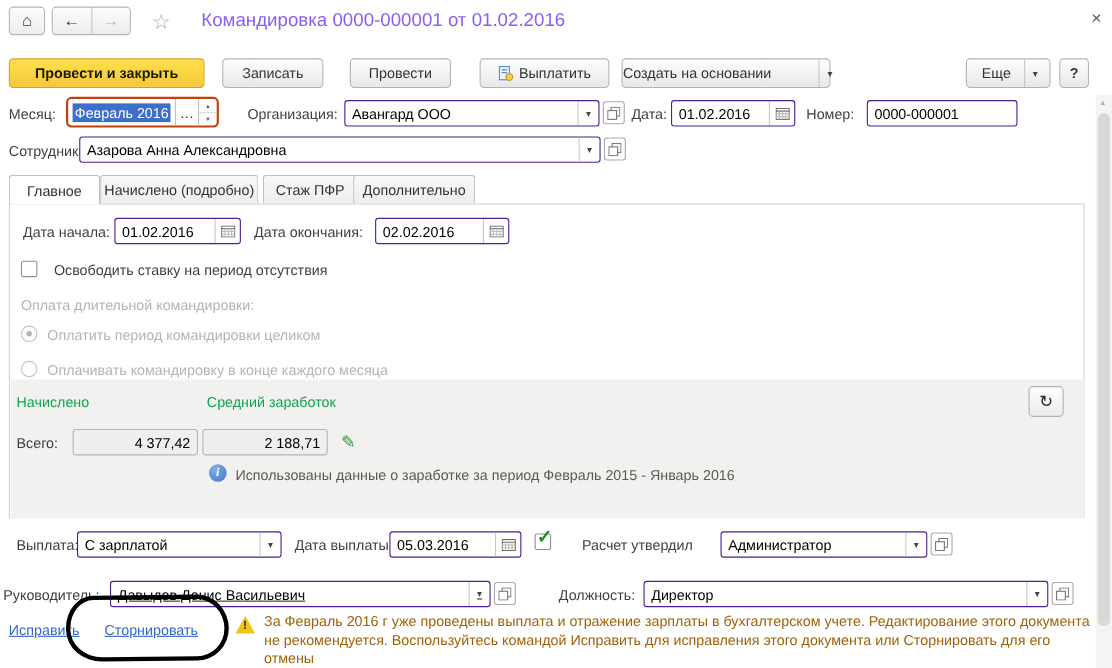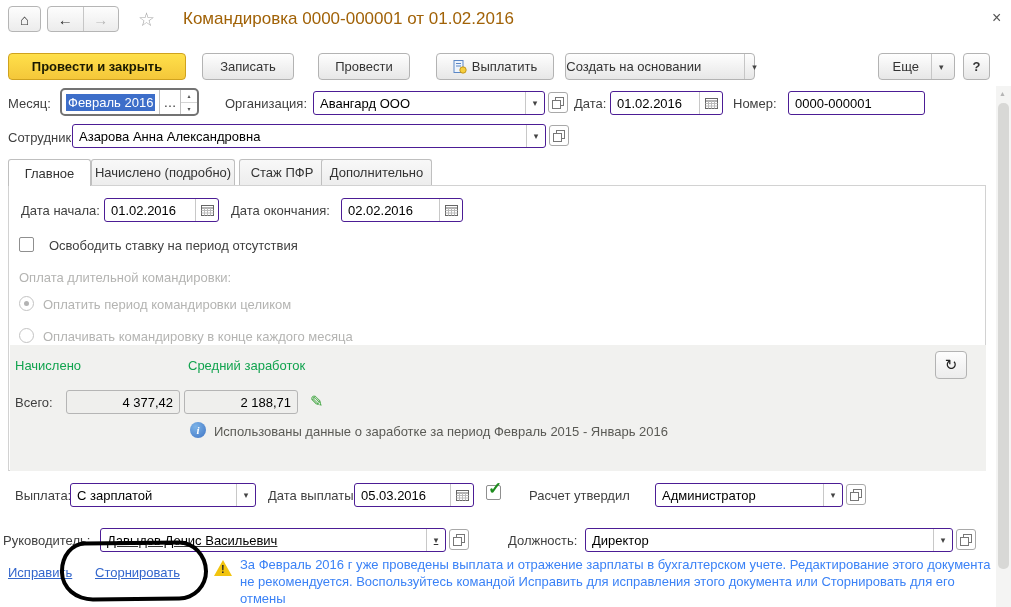--- a/index.html
+++ b/index.html
@@ -16,21 +16,21 @@
     border:1px solid #b5b5b5; border-radius:4px;
     background:linear-gradient(#fdfdfd,#ececec);
     cursor:pointer;
   }
   #home-btn { left:8px; top:6px; width:33px; height:26px; font-size:15px; font-weight:bold; color:#333; }
   #nav-group { left:47px; top:6px; width:72px; height:26px; display:flex; border:1px solid #b5b5b5; border-radius:4px; background:linear-gradient(#fdfdfd,#ececec); overflow:hidden; }
   .nav-half { flex:1; display:flex; align-items:center; justify-content:center; font-size:15px; font-weight:bold; }
   #nav-back { color:#333; border-right:1px solid #c6c6c6; }
   #nav-fwd { color:#b8b8b8; }
   #star-icon { left:138px; top:8px; font-size:19px; color:#a6a6a6; }
-  #page-title { left:183px; top:9px; font-size:17px; color:#a16207; white-space:nowrap; }
+  #page-title { left:183px; top:9px; font-size:17px; color:#8b5cf6; white-space:nowrap; }
   #close-icon { left:992px; top:9px; font-size:16px; color:#555; cursor:pointer; }
 
   
   .btn {
     position:absolute; top:53px; height:27px;
     display:flex; align-items:center; justify-content:center; gap:5px;
     border:1px solid #b3b3b3; border-radius:4px;
     background:linear-gradient(#fefefe,#e7e7e7);
     cursor:pointer; white-space:nowrap; padding:0 10px;
   }
@@ -55,21 +55,21 @@
   .fld-val.num { text-align:right; }
   .fld-dd { width:19px; align-self:stretch; display:flex; align-items:center; justify-content:center; border-left:1px solid #c8c8c8; font-size:9px; color:#444; cursor:pointer; }
   .fld-cal { width:23px; align-self:stretch; display:flex; align-items:center; justify-content:center; border-left:1px solid #c8c8c8; cursor:pointer; }
   .openbtn {
     position:absolute; width:20px; height:21px;
     border:1px solid #a9a9a9; border-radius:3px; background:#fff;
     display:flex; align-items:center; justify-content:center; cursor:pointer;
   }
 
   
-  #month-group { left:60px; top:88px; height:28px; border:2px solid #737373; border-radius:5px; background:#fff; display:flex; align-items:stretch; overflow:hidden; }
+  #month-group { left:60px; top:88px; height:28px; border:2px solid #c2410c; border-radius:5px; background:#fff; display:flex; align-items:stretch; overflow:hidden; }
   #month-val { width:97px; display:flex; align-items:center; padding-left:4px; }
   #month-val span { background:#3d6ec9; color:#fff; padding:1px 2px; }
   #month-dots { width:21px; display:flex; align-items:center; justify-content:center; border-left:1px solid #c0c0c0; color:#333; cursor:pointer; }
   #month-spin { width:17px; display:flex; flex-direction:column; border-left:1px solid #c0c0c0; }
   #month-spin div { flex:1; display:flex; align-items:center; justify-content:center; font-size:6px; color:#555; cursor:pointer; }
   #month-spin div:first-child { border-bottom:1px solid #d5d5d5; }
 
   
   .tab {
     position:absolute; top:159px; height:26px;
@@ -106,21 +106,21 @@
   .link { position:absolute; color:#3366cc; text-decoration:underline; cursor:pointer; white-space:nowrap; }
 
   #annotation-circle {
     position:absolute; left:60px; top:541px; width:148px; height:60px;
     border:4px solid #000; border-radius:26px 30px 30px 34px / 30px 32px 30px 30px;
     transform:rotate(-0.6deg); pointer-events:none; z-index:5;
   }
   #warn-icon { position:absolute; left:214px; top:560px; width:0; height:0;
     border-left:9px solid transparent; border-right:9px solid transparent; border-bottom:16px solid #f2c40f; }
   #warn-excl { position:absolute; left:221px; top:563px; font-size:11px; font-weight:bold; color:#2b2b2b; }
-  #warning-text { position:absolute; left:240px; top:556px; width:752px; color:#3b82f6; line-height:17px; }
+  #warning-text { position:absolute; left:240px; top:556px; width:752px; color:#a16207; line-height:17px; }
 
   
   #scrollbar { position:absolute; left:996px; top:86px; width:15px; height:521px; background:#f4f4f3; }
   #scroll-up { position:absolute; left:3px; top:4px; font-size:7px; color:#b5b5b5; }
   #scroll-thumb { position:absolute; left:2px; top:17px; width:11px; height:466px; background:#d8d8d6; border-radius:5px; cursor:pointer; }
 
   svg { display:block; }
 </style>
 </head>
 <body>

